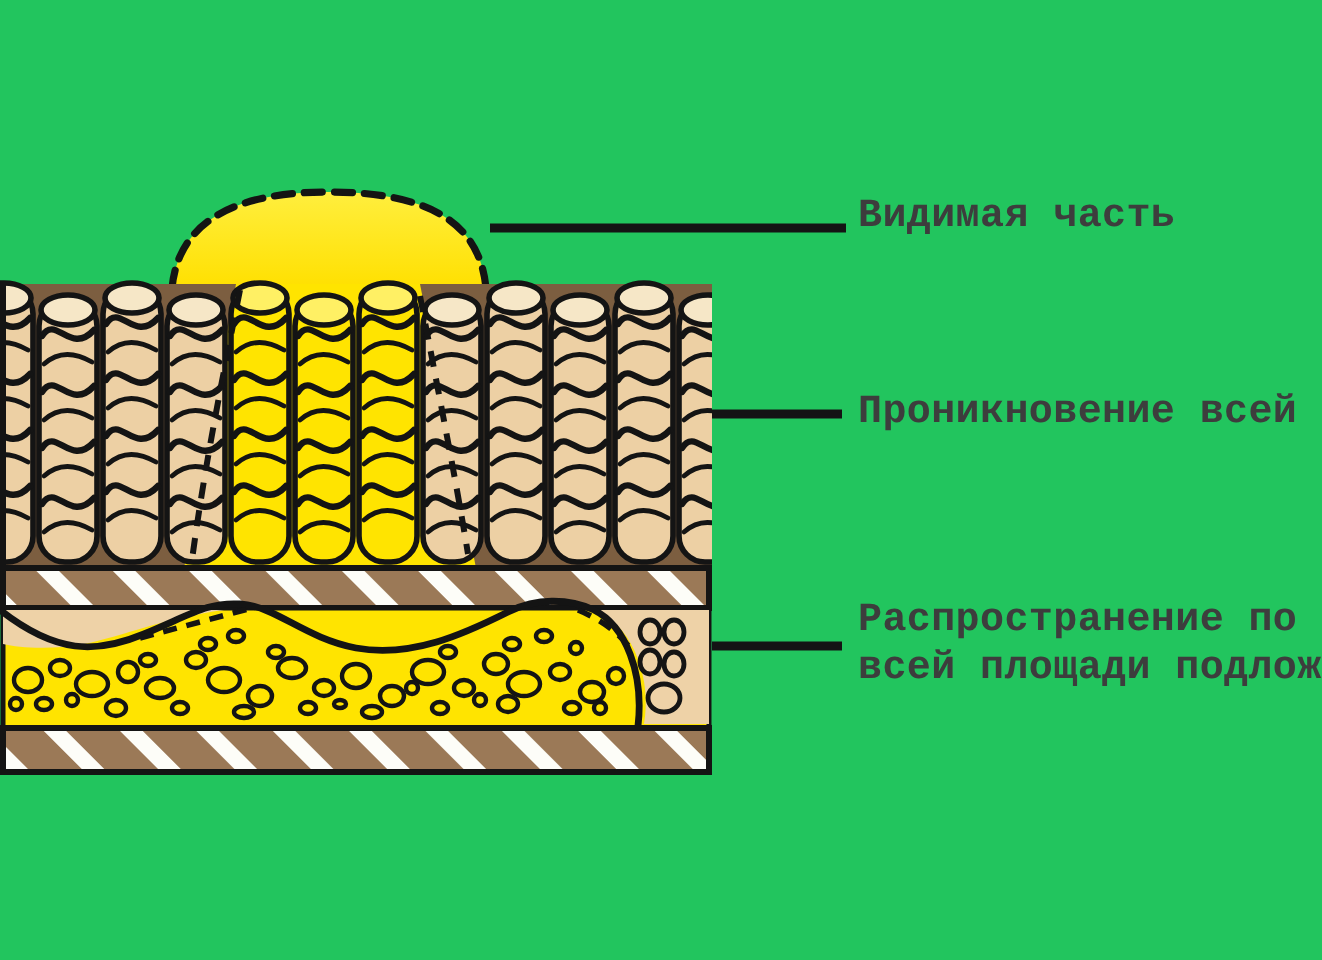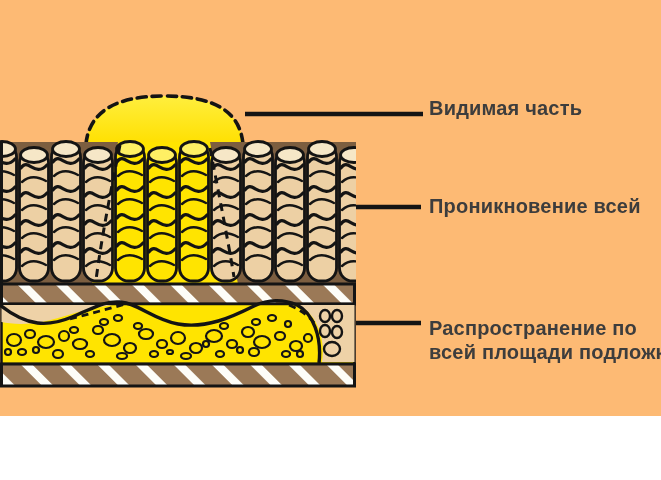--- a/index.html
+++ b/index.html
@@ -1,38 +1,38 @@
 <!DOCTYPE html>
 <html><head>
 <meta charset="utf-8">
 <style>
   html,body{margin:0;padding:0;background:#ffffff;}
   .page{
     position:relative;
-    width:661px;height:416px;
-    background:#fdba74;
+    width:661px;height:480px;
+    background:#22c55e;
     overflow:hidden;
-    font-family:Liberation Sans, sans-serif;
+    font-family:Liberation Mono, monospace;
   }
   .diagram-svg{position:absolute;left:0;top:0;}
   .label{
     position:absolute;
     left:429px;
     width:233px;
     font-weight:bold;
     font-size:20px;
     line-height:23.5px;
     color:#3D3D3D;
     letter-spacing:0.2px;
     white-space:nowrap;
   }
   .label div{white-space:nowrap;}
   #label-0{top:97px;}
   #label-1{top:195px;}
-  #label-2{top:317px;}
+  #label-2{top:299px;}
 </style>
 </head>
 <body>
 
 <div class="page">
 
   <svg class="diagram-svg" width="661" height="480" viewBox="0 0 661 480">
     <defs>
       <clipPath id="pileClip">
           <rect x="0" y="88" width="356" height="198"></rect>

